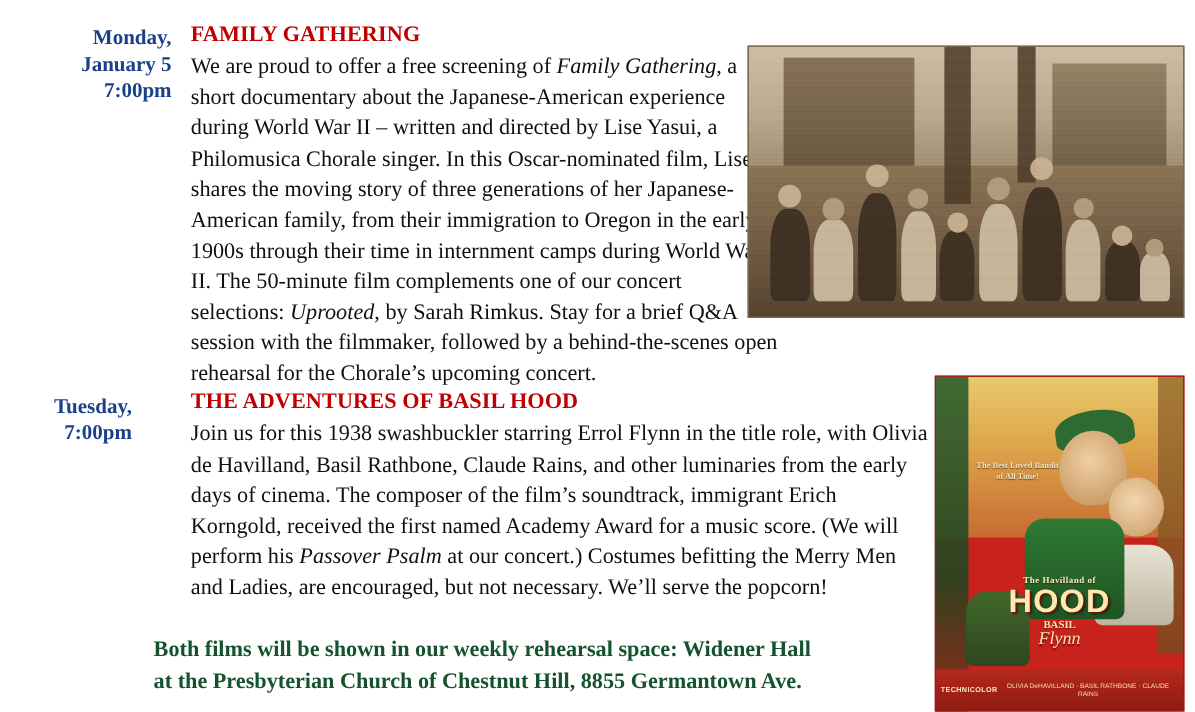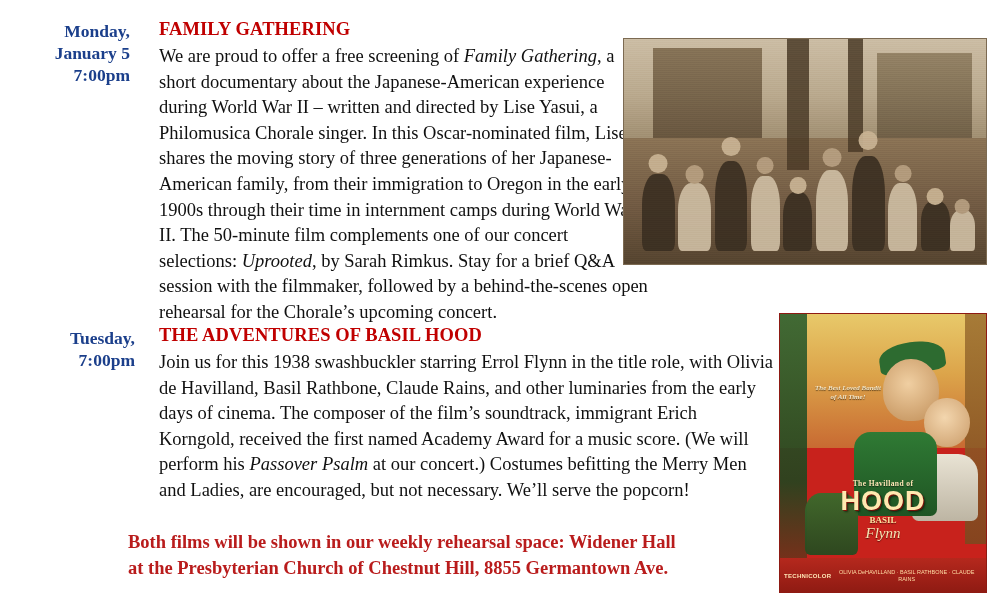--- a/index.html
+++ b/index.html
@@ -55,38 +55,38 @@
     font-size: 18.5px;
     line-height: 25.6px;
     font-family: "Liberation Serif", serif;
     color: #101010;
   }
   .event-text i {
     font-style: italic;
   }
 
   
-  #event-family .date-col { left: 0px; top: 20px; padding-left: 20px; }
+  #event-family .date-col { left: 13px; top: 20px; padding-left: 20px; }
   #event-family .body-col { left: 128px; top: 18px; width: 490px; }
 
   
-  #event-robin .date-col { left: 0px; top: 327px; padding-left: 25px; }
+  #event-robin .date-col { left: 0px; top: 327px; }
   #event-robin .body-col { left: 128px; top: 324px; width: 618px; }
 
   
   .footer {
     position: absolute;
     left: 128px;
     top: 529px;
     width: 640px;
     font-weight: bold;
     font-size: 18.5px;
     line-height: 26px;
     font-family: "Liberation Serif", serif;
-    color: #b91c1c;
+    color: #14532d;
   }
 
   
   .photo1 {
     position: absolute;
     left: 623px;
     top: 38px;
     width: 362px;
     height: 225px;
     overflow: hidden;
@@ -178,21 +178,20 @@
     position: absolute;
     left: 16%; top: 25%;
     width: 34%;
     text-align: center;
     color: #f4e7c8;
     font-family: "Liberation Serif", serif;
     font-size: 7px;
     line-height: 9px;
     font-weight: bold;
     text-shadow: 0 1px 1px rgba(0,0,0,.6);
-    font-style: italic;
   }
   .p2-face {
     position: absolute;
     left: 50%; top: 16%;
     width: 27%;
     padding-bottom: 30%;
     background: radial-gradient(circle at 45% 40%, #f0cfa2, #c08e58);
     border-radius: 50% 50% 45% 45%;
   }
   .p2-hat {

